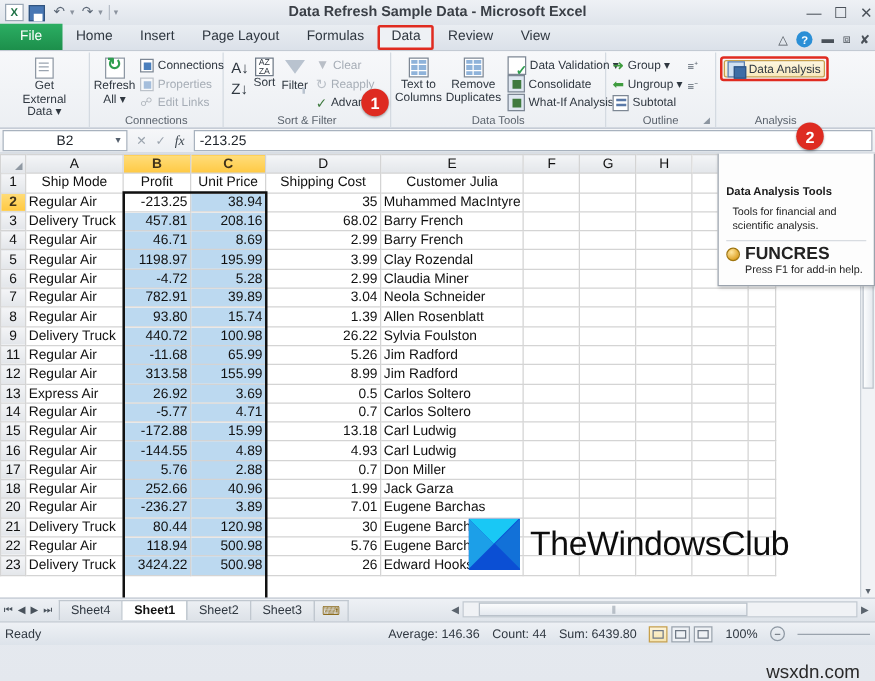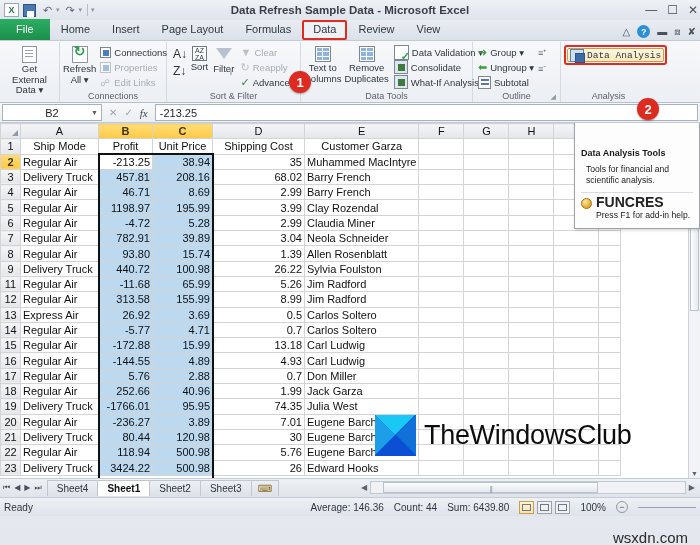--- a/index.html
+++ b/index.html
@@ -142,21 +142,20 @@
   .smallbtn {
     display: flex; align-items: center; gap: 3px;
     font-size: 9.5px; color: #2f3740;
     padding: 0 2px; height: 14px; white-space: nowrap;
   }
   .smallbtn.dim { color: #a6adb6; }
   .smallbtn.framed {
     border: 1px solid #c8a04a;
     background: linear-gradient(#fdf6e0, #f8e9bd);
     border-radius: 2px;
-    font-family: Liberation Mono, monospace;
   }
 
   
   .gi { display: inline-block; position: relative; flex: none; }
   .gi-doc {
     width: 15px; height: 17px; background: #fff;
     border: 1px solid #8e98a4;
   }
   .gi-doc::before {
     content:""; position:absolute; left:2px; top:3px; right:3px; height:1px;
@@ -477,21 +476,21 @@
       <span>△</span>
       <span class="help-ico">?</span>
       <span>▬</span>
       <span>⧈</span>
       <span>✘</span>
     </div>
   </div>
 
   <div class="ribbon">
 
-    <div class="rgroup" style="width:60px">
+    <div class="rgroup" style="width:72px">
       <div class="rgroup-body" style="justify-content:center">
         <div class="bigbtn">
           <span class="gi gi-doc"></span>
           <span>Get External</span>
           <span>Data ▾</span>
         </div>
       </div>
       <div class="rgroup-label"></div>
     </div>
 
@@ -669,21 +668,21 @@
           <th class="colhead c-j"></th>
         </tr>
       </thead>
       <tbody>
         <tr class="hdr-row">
           <td class="rowhead">1</td>
           <td class="c-a" style="text-align:center">Ship Mode</td>
           <td class="c-b" style="text-align:center">Profit</td>
           <td class="c-c" style="text-align:center">Unit Price</td>
           <td class="c-d" style="text-align:center">Shipping Cost</td>
-          <td class="c-e" style="text-align:center">Customer Garza</td>
+          <td class="c-e" style="text-align:center">Customer Julia</td>
           <td class="c-f"></td>
           <td class="c-g"></td>
           <td class="c-h"></td>
           <td class="c-i"></td>
           <td class="c-j"></td>
         </tr>
       </tbody>
       <tbody id="rows">
           <tr>
             <td class="rowhead sel">2</td>
@@ -880,33 +879,20 @@
             <td class="c-i"></td>
             <td class="c-j"></td>
           </tr>
           <tr>
             <td class="rowhead">18</td>
             <td class="c-a">Regular Air</td>
             <td class="c-b num selcell">252.66</td>
             <td class="c-c num selcell">40.96</td>
             <td class="c-d num">1.99</td>
             <td class="c-e">Jack Garza</td>
-            <td class="c-f"></td>
-            <td class="c-g"></td>
-            <td class="c-h"></td>
-            <td class="c-i"></td>
-            <td class="c-j"></td>
-          </tr>
-          <tr>
-            <td class="rowhead">19</td>
-            <td class="c-a">Delivery Truck</td>
-            <td class="c-b num selcell">-1766.01</td>
-            <td class="c-c num selcell">95.95</td>
-            <td class="c-d num">74.35</td>
-            <td class="c-e">Julia West</td>
             <td class="c-f"></td>
             <td class="c-g"></td>
             <td class="c-h"></td>
             <td class="c-i"></td>
             <td class="c-j"></td>
           </tr>
           <tr>
             <td class="rowhead">20</td>
             <td class="c-a">Regular Air</td>
             <td class="c-b num selcell">-236.27</td>

